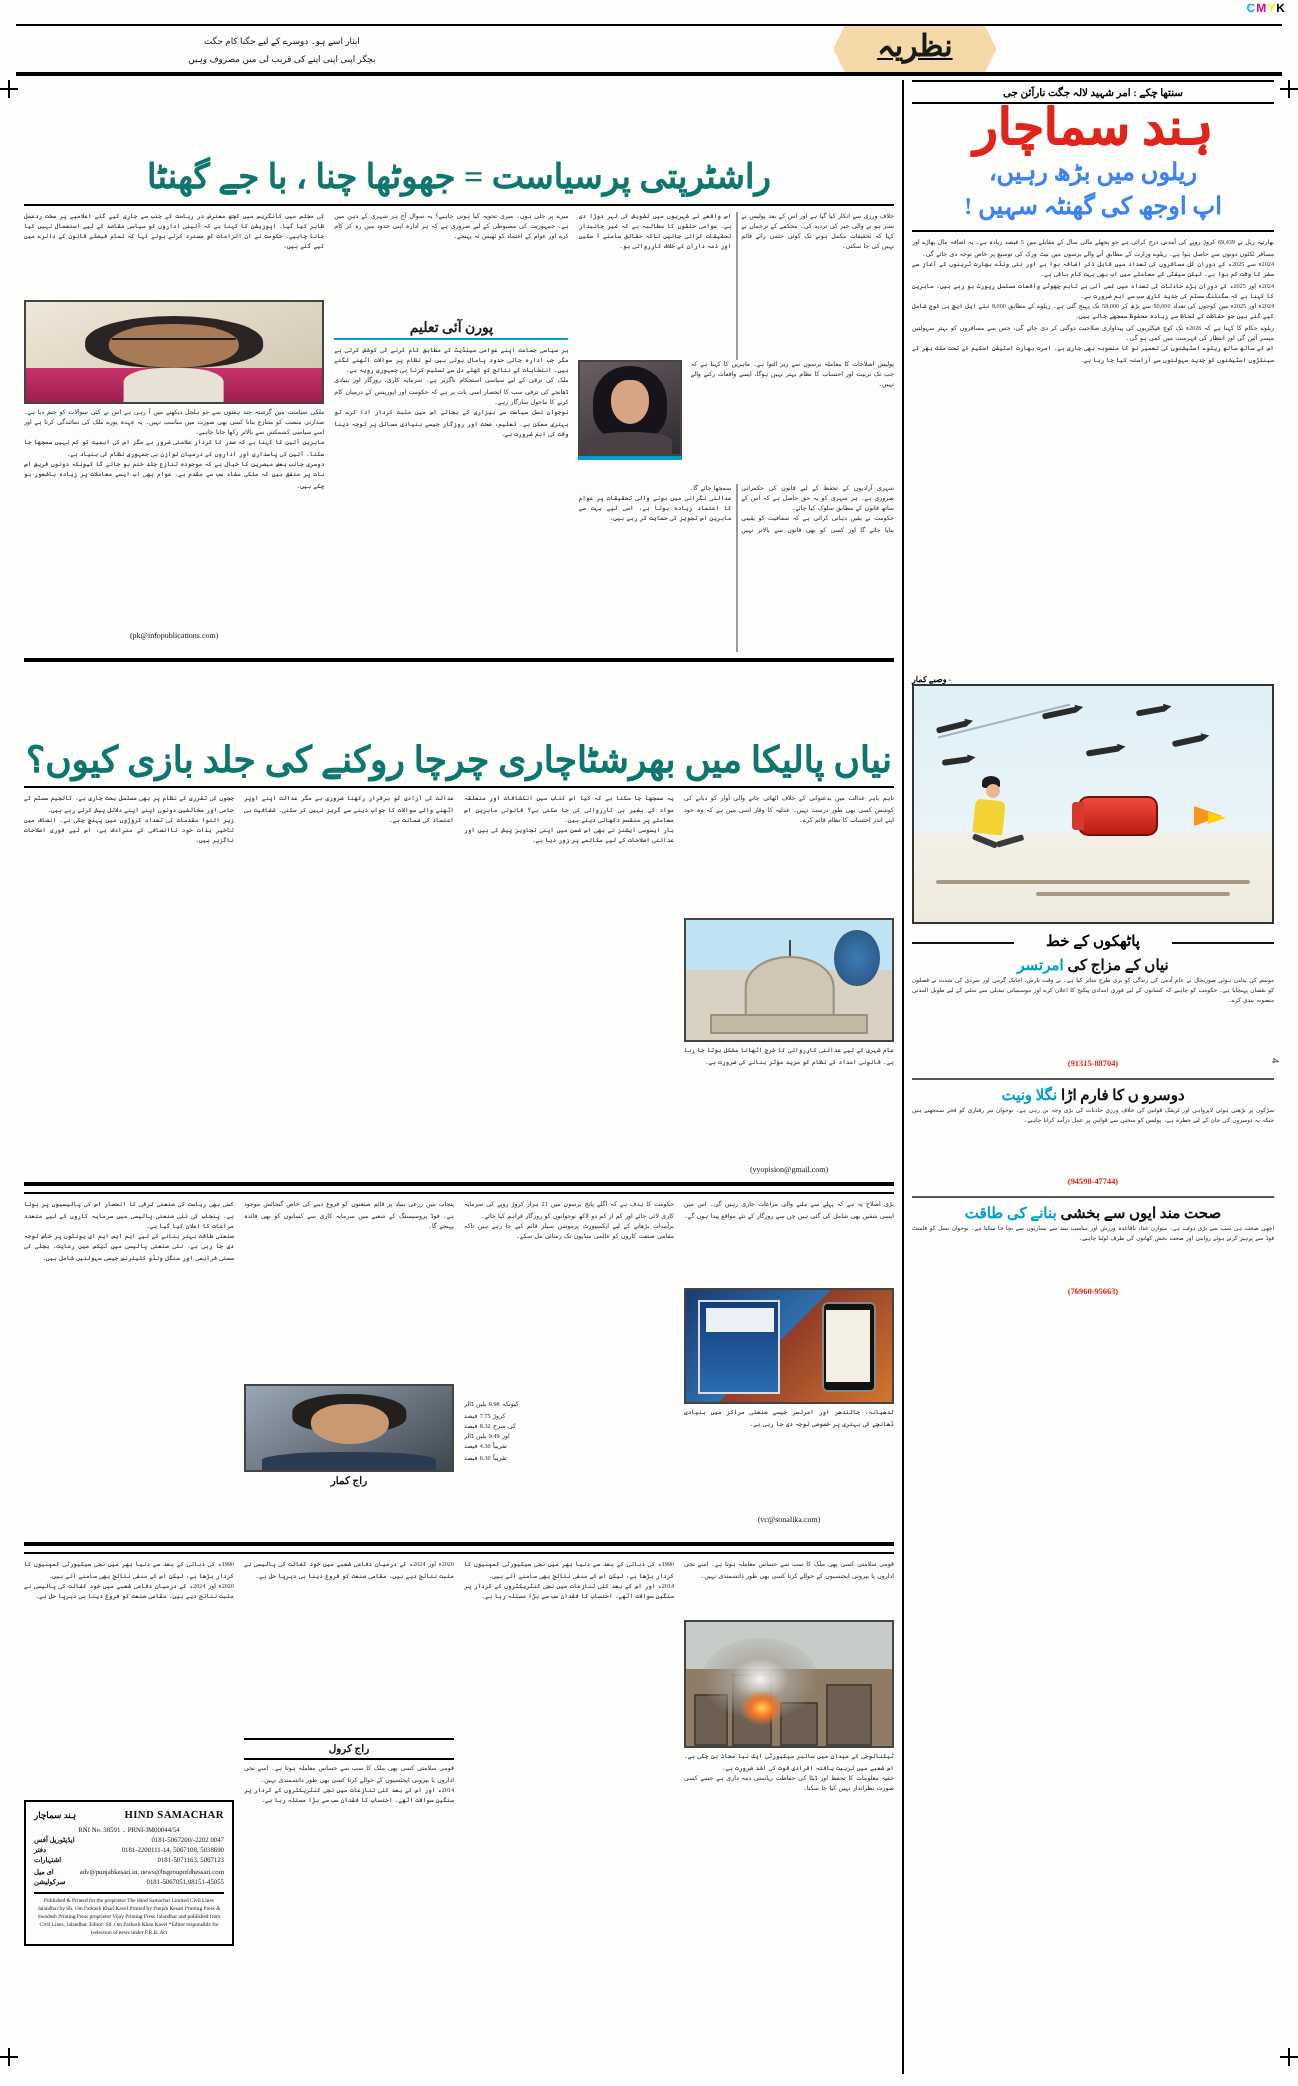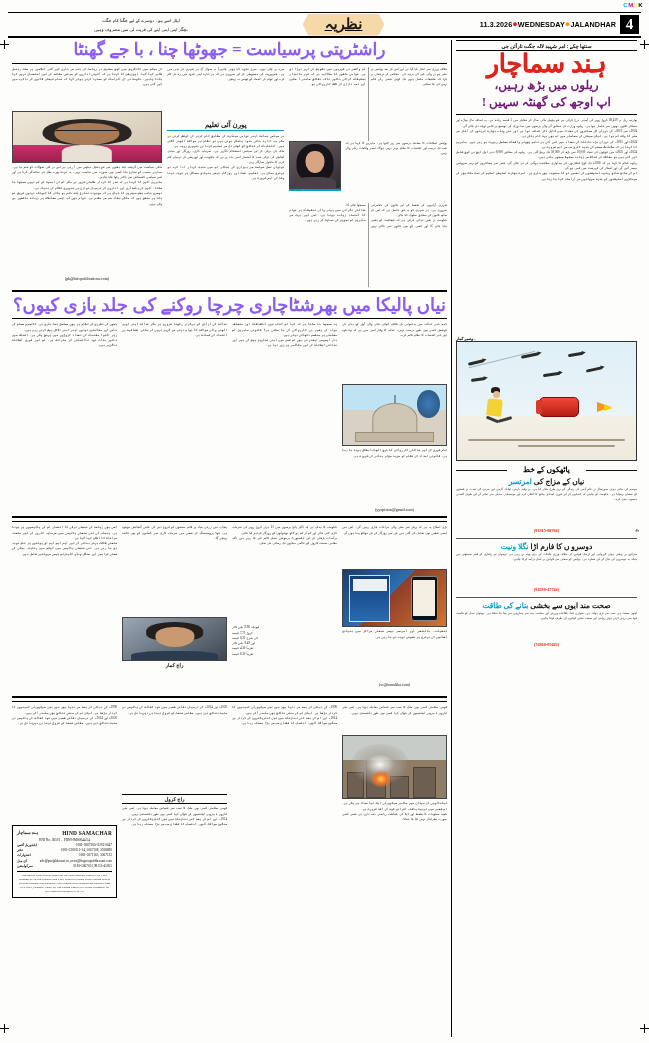--- a/index.html
+++ b/index.html
@@ -82,21 +82,21 @@
   }
   .utext.sm { font-size: 2.9px; line-height: 1.65; }
 
   .hl {
     direction: rtl; text-align: center; font-weight: bold;
     font-family: "Liberation Serif", serif;
     line-height: 1.15;
   }
 
   
-  .hl-cyan { color: #8b5cf6; }
+  .hl-cyan { color: #0f766e; margin-top: 39px; }
   .hl-blk  { color: #111; }
 
   .rule { border-top: 1px solid #000; margin: 3px 0; }
   .rule-thick { border-top: 2px solid #000; margin: 3px 0; }
   .rule-thin { border-top: .5px solid #555; margin: 2px 0; }
 
   .cols2 { column-count: 2; column-gap: 5px; column-rule: .4px solid #999; }
 
   
   .photo { position: relative; overflow: hidden; border: .5px solid #444; }
@@ -153,21 +153,21 @@
   }
   .hs-logo {
     direction: rtl; text-align: center; color: #e2231a;
     font-size: 25px; font-weight: bold; line-height: .98;
     font-family: "Liberation Serif", serif; letter-spacing: -1px;
     padding: 1px 0 0 0;
     text-shadow: .4px 0 0 #e2231a;
   }
   .hs-sub {
     direction: rtl; text-align: center; font-size: 12px; font-weight: bold;
-    line-height: 1.2; color: #701a75; font-family:"Liberation Serif",serif;
+    line-height: 1.2; color: #3b82f6; font-family:"Liberation Serif",serif;
     padding: 1px 0 2px 0;
   }
 
   
   .cartoon {
     position: relative; width: 100%; height: 120px;
     background: linear-gradient(#dff0f7 0%, #eaf4f9 62%, #f3f0e6 63%, #efeade 100%);
     border: .6px solid #333; overflow: hidden;
   }
   .missile {
@@ -317,26 +317,20 @@
   </div>
 
   <div class="masthead">
     <div class="mh-left">
       <div>ایثار اسے ہو۔ دوسرے کے لیے جگنا کام جگت</div>
       <div>بچگر اپنی اپنی اپنے کی قریب لی میں مصروف وہیں</div>
     </div>
     <div class="mh-mid">
       <div class="nazaria">نظریہ</div>
     </div>
-    <div class="mh-right">
-      <div class="dateline">
-        <span>11.3.2026</span><span class="dot-r">●</span><span>WEDNESDAY</span><span class="dot-o">●</span><span>JALANDHAR</span>
-      </div>
-      <div class="pagenum">4</div>
-    </div>
   </div>
 
   <div class="body">
 
     <div class="colRight">
 
       <div class="hs-strip">سنتھا چکے : امر شہید لالہ جگت ناراَئن جی</div>
       <div class="hs-logo">ہند سماچار</div>
       <div class="hs-sub">ریلوں میں بڑھ رہیں،</div>
       <div class="hs-sub">اپ اوجھ کی گھنٹہ سہیں !</div>

